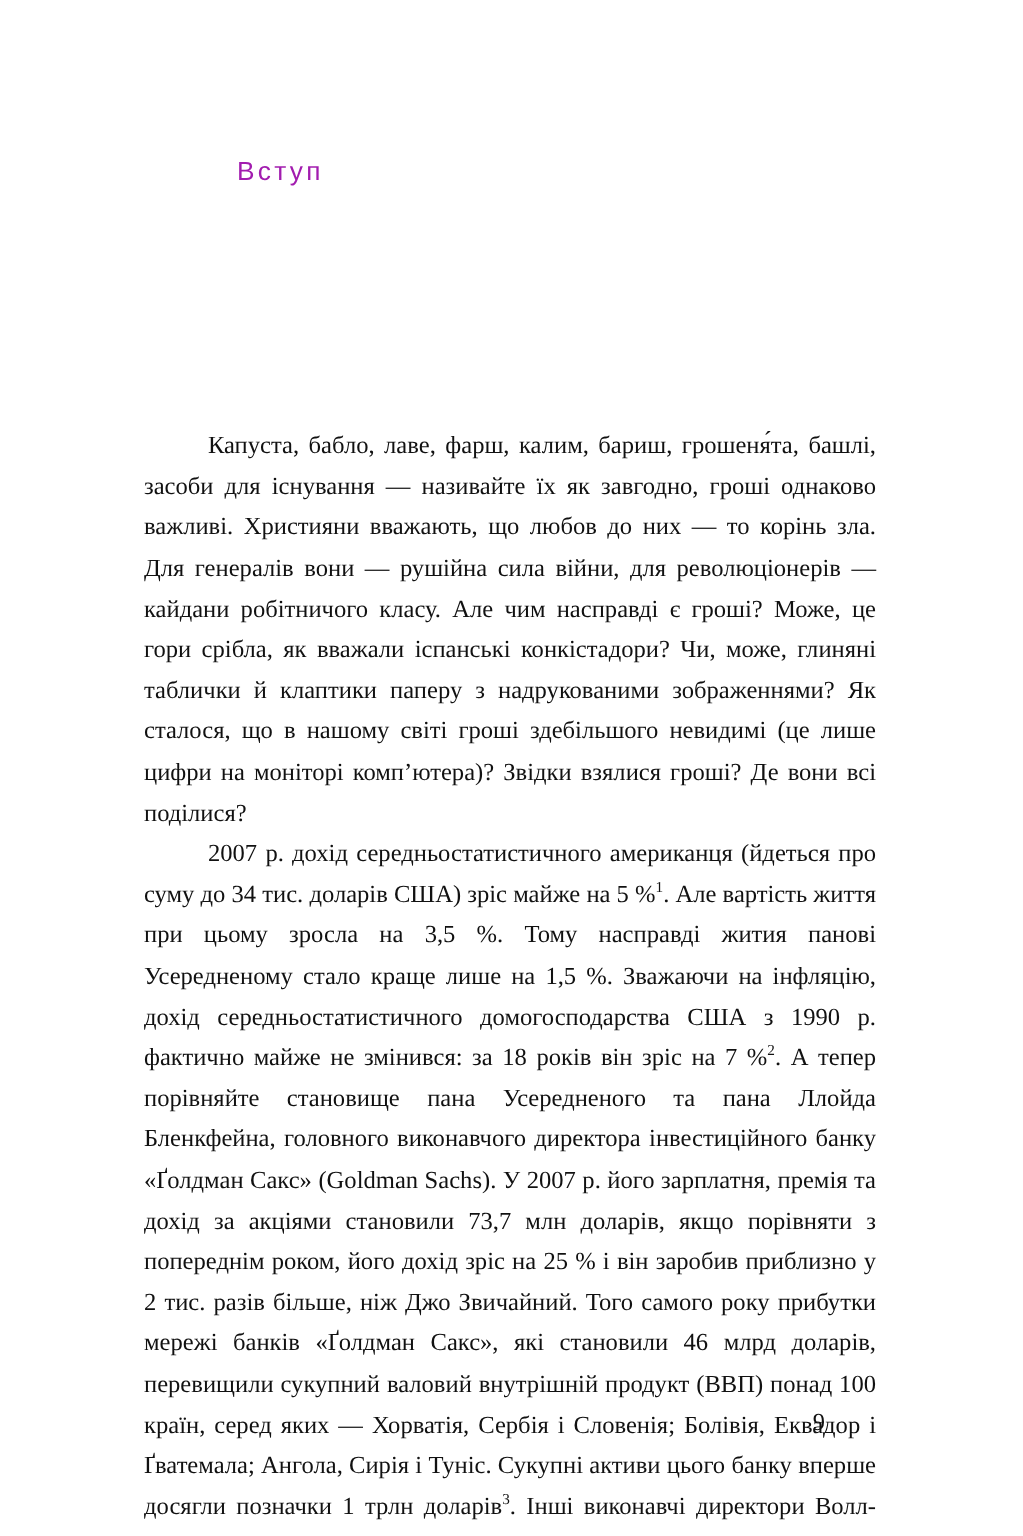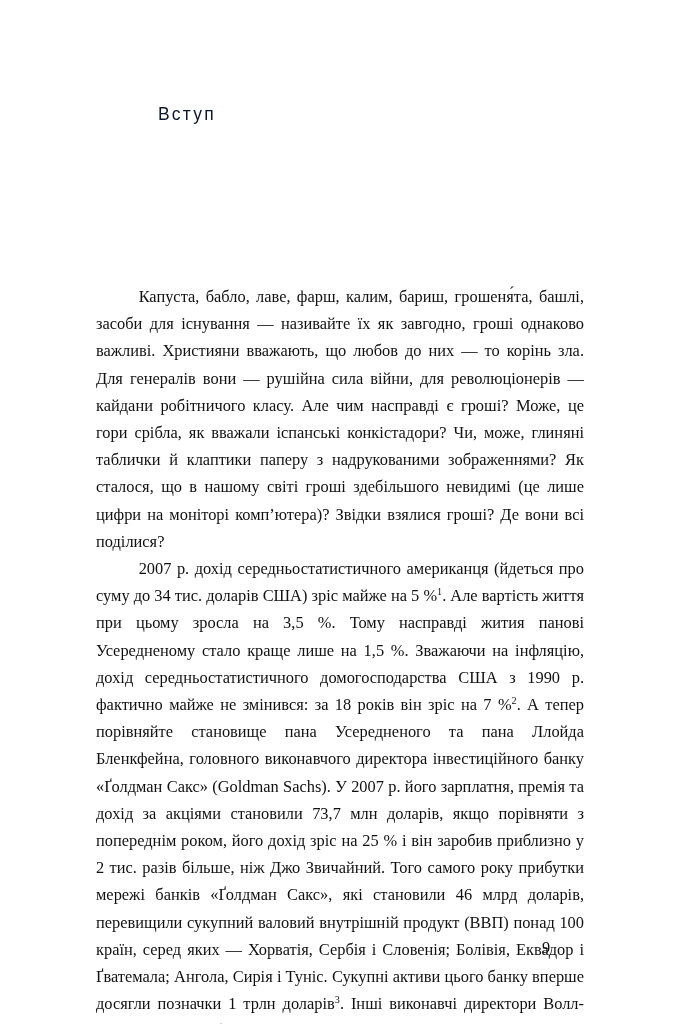--- a/index.html
+++ b/index.html
@@ -23,21 +23,21 @@
     height: 1024px;
     box-sizing: border-box;
   }
   .chapter-title {
     position: absolute;
     left: 158px;
     top: 92px;
     font-family: "Liberation Sans", sans-serif;
     font-size: 17.5px;
     letter-spacing: 2.2px;
-    color: #0f172a;
+    color: #a21caf;
     font-weight: 400;
   }
   .body-text {
     position: absolute;
     left: 96px;
     top: 258px;
     width: 488px;
     font-size: 16.4px;
     line-height: 27.2px;
     text-align: justify;

